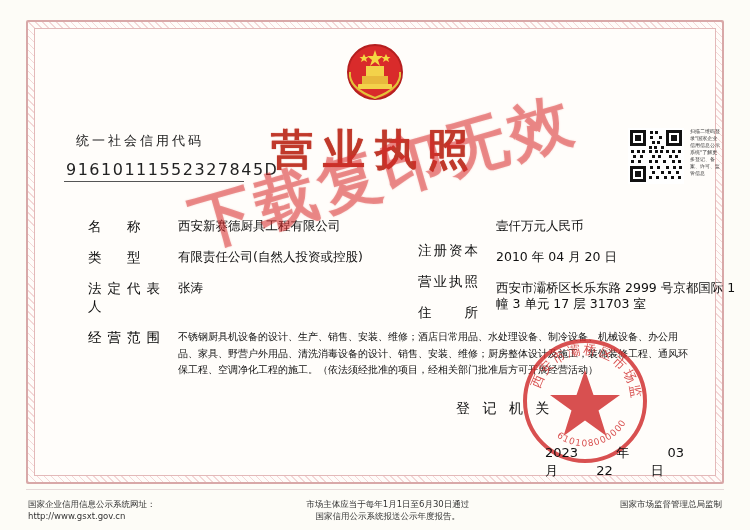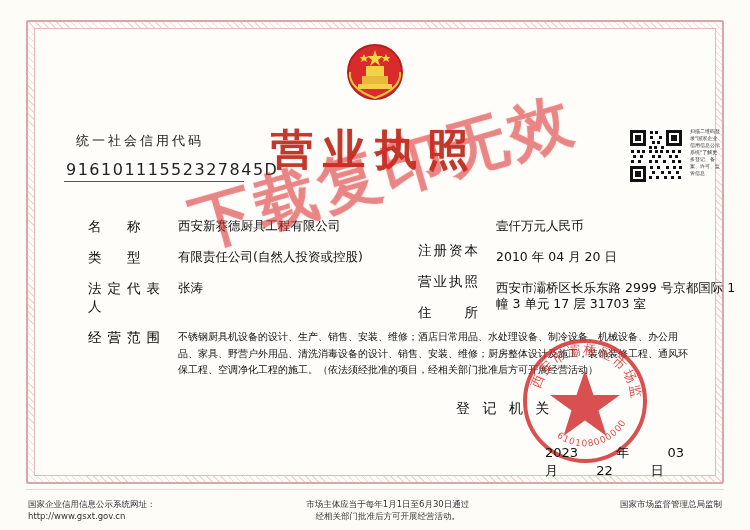--- a/index.html
+++ b/index.html
@@ -339,18 +339,18 @@
 
   <div class="hairline"></div>
 
   <div class="footer">
     <div class="footer-left">
       <div>国家企业信用信息公示系统网址：</div>
       <div>http://www.gsxt.gov.cn</div>
     </div>
     <div class="footer-mid">
       <div>市场主体应当于每年1月1日至6月30日通过</div>
-      <div>经相关部门批准后方可开展经营活动。</div>
+      <div>国家信用公示系统报送公示年度报告。</div>
     </div>
     <div class="footer-right">国家市场监督管理总局监制</div>
   </div>
 
 </div>
 
 </body></html>

